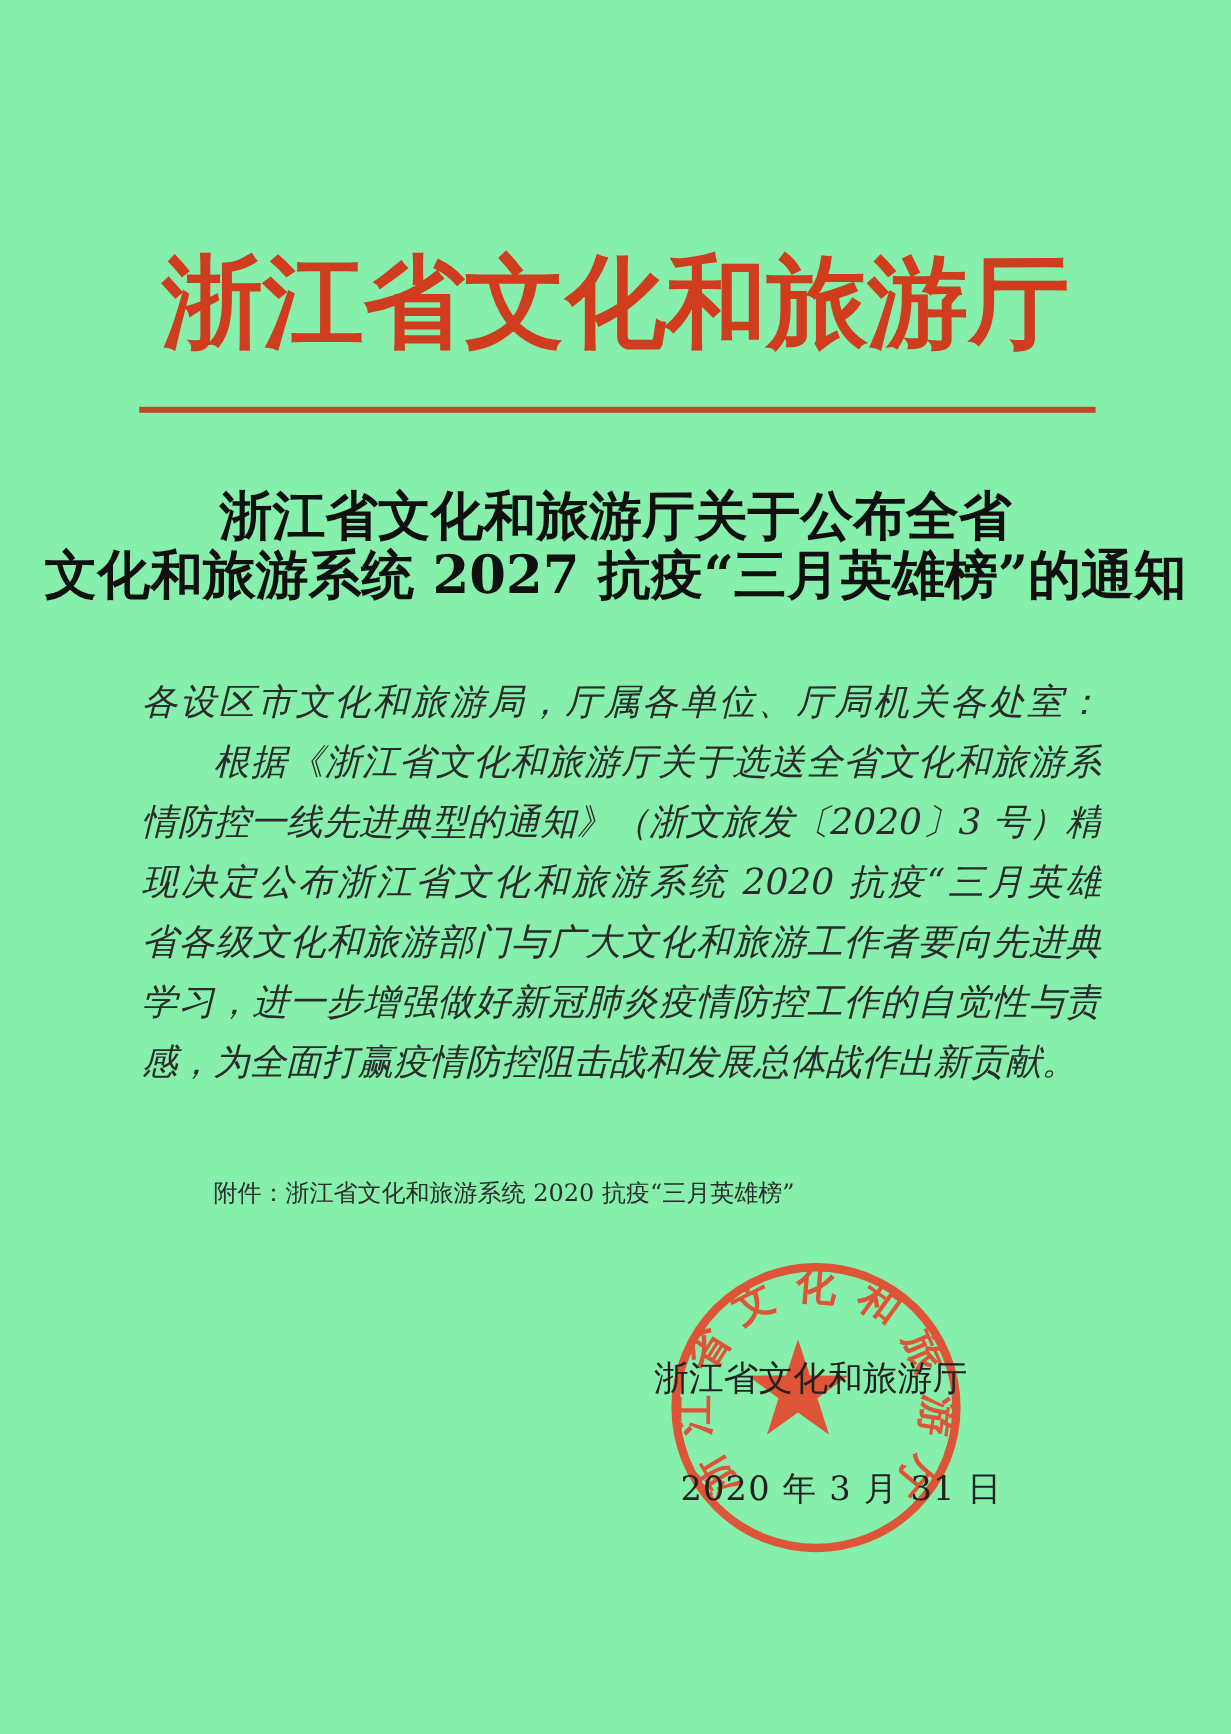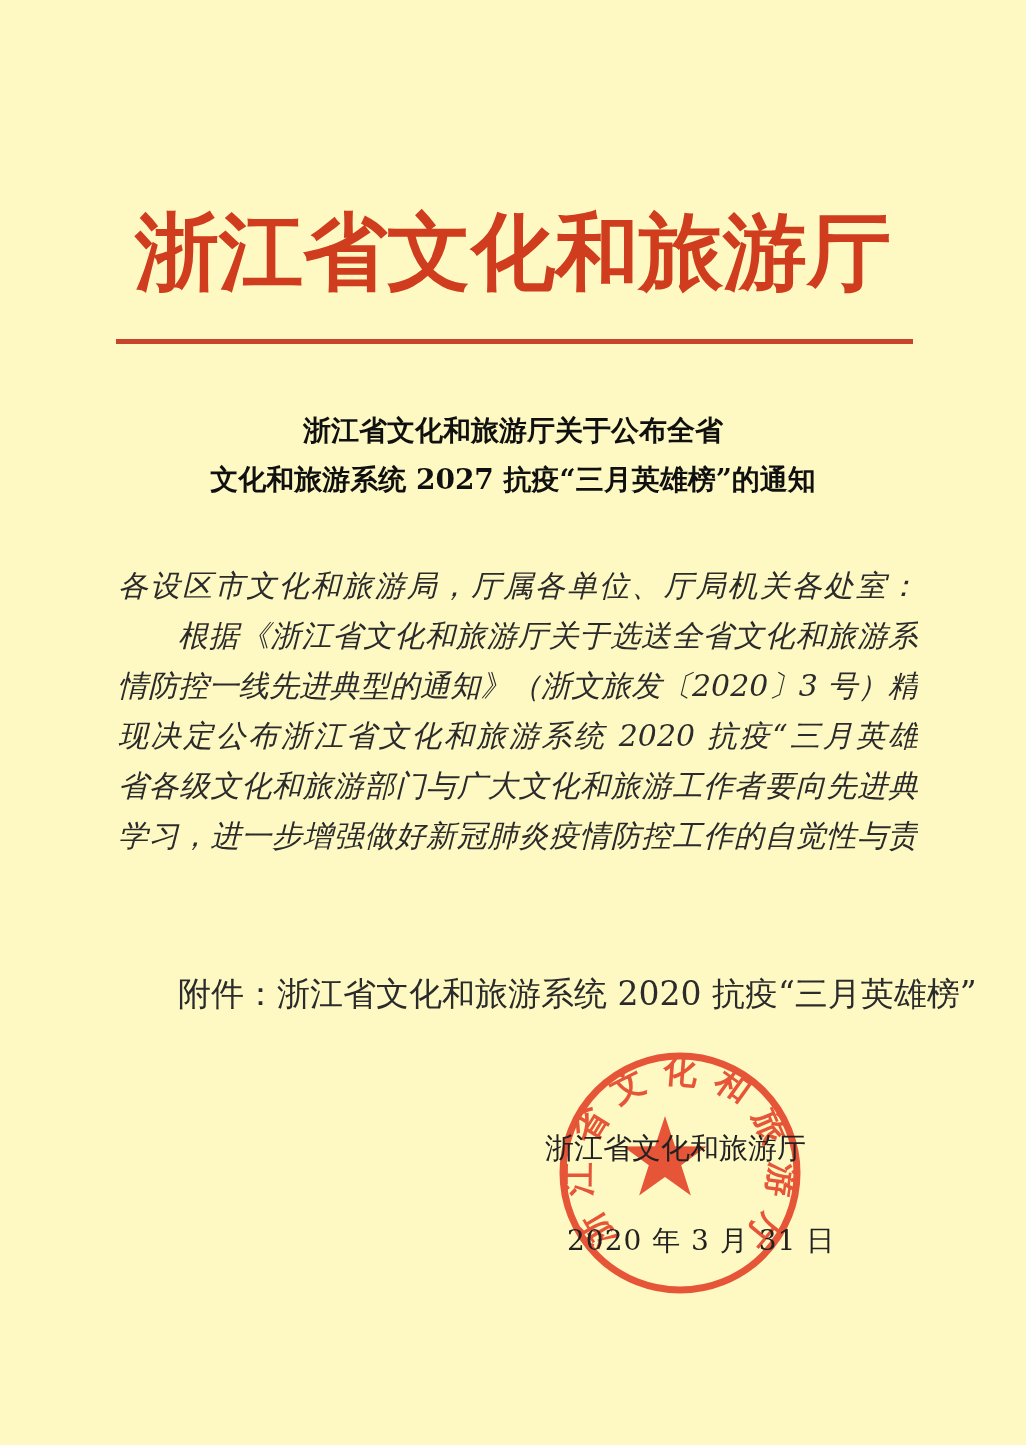--- a/index.html
+++ b/index.html
@@ -2,49 +2,49 @@
 <html><head>
 <meta charset="utf-8">
 <style>
   html,body{margin:0;padding:0;}
   body{
     width:1026px;height:1445px;
     background:#fcfcfe;
     font-family:"DejaVu Serif","Liberation Serif",serif;
     position:relative;overflow:hidden;
   }
-  .page{position:absolute;inset:0;background:#fef9c3;}
+  .page{position:absolute;inset:0;background:#86efac;}
   .letterhead-name{
     position:absolute;top:192px;left:0;width:100%;
     text-align:center;font-weight:700;font-size:84px;line-height:120px;
     color:#cf3d1e;white-space:nowrap;
   }
   .letterhead-divider{
     position:absolute;top:339px;left:116px;width:797px;height:5px;
     background:#c8432a;
   }
   .doc-title{
     position:absolute;top:406px;left:0;width:100%;
-    text-align:center;font-weight:700;font-size:28px;line-height:49px;
+    text-align:center;font-weight:700;font-size:44px;line-height:49px;
     color:#101010;
   }
   .doc-title .t-line{height:49px;white-space:nowrap;}
   .body-text{
     position:absolute;top:561px;left:118px;width:800px;
     font-size:30px;color:#2b2b2b;font-style:italic;
   }
   .body-line{
     height:50px;line-height:50px;
     text-align:justify;white-space:nowrap;
   }
   .body-line.fill{text-align-last:justify;white-space:normal;overflow:hidden;}
   .body-line.indent{text-indent:60px;}
   .attachment-line{
     position:absolute;top:969px;left:118px;width:840px;
-    font-size:33px;line-height:50px;text-indent:60px;color:#2b2b2b;
+    font-size:20px;line-height:50px;text-indent:60px;color:#2b2b2b;
     white-space:nowrap;
   }
   .official-seal{
     position:absolute;left:555px;top:1048px;width:250px;height:250px;
     opacity:.93;z-index:1;
   }
   .seal-ring-text{
     font-family:"DejaVu Serif","Liberation Serif",serif;
     font-weight:700;
   }
@@ -72,20 +72,21 @@
     <div class="t-line">文化和旅游系统 2027 抗疫“三月英雄榜”的通知</div>
   </div>
 
   <div class="body-text">
     <div class="body-line fill">各设区市文化和旅游局，厅属各单位、厅局机关各处室：</div>
     <div class="body-line fill indent">根据《浙江省文化和旅游厅关于选送全省文化和旅游系统疫</div>
     <div class="body-line fill">情防控一线先进典型的通知》（浙文旅发〔2020〕3 号）精神，</div>
     <div class="body-line fill">现决定公布浙江省文化和旅游系统 2020 抗疫“三月英雄榜”。全</div>
     <div class="body-line fill">省各级文化和旅游部门与广大文化和旅游工作者要向先进典型</div>
     <div class="body-line fill">学习，进一步增强做好新冠肺炎疫情防控工作的自觉性与责任</div>
+    <div class="body-line">感，为全面打赢疫情防控阻击战和发展总体战作出新贡献。</div>
   </div>
 
   <div class="attachment-line">附件：浙江省文化和旅游系统 2020 抗疫“三月英雄榜”</div>
 
   <svg class="official-seal" viewBox="0 0 250 250">
     <circle cx="125" cy="125" r="117" fill="none" stroke="#e5492e" stroke-width="7"></circle>
     <polygon fill="#e5492e" points="110,68 120,98.2 151.8,98.4 126.2,117.3 135.9,147.6 110,129 84.1,147.6 93.8,117.3 68.2,98.4 100,98.2"></polygon>
     <defs>
       <path id="seal-arc" d="M 67.1 193.9 A 90 90 0 1 1 182.9 193.9" fill="none"></path>
     </defs>

